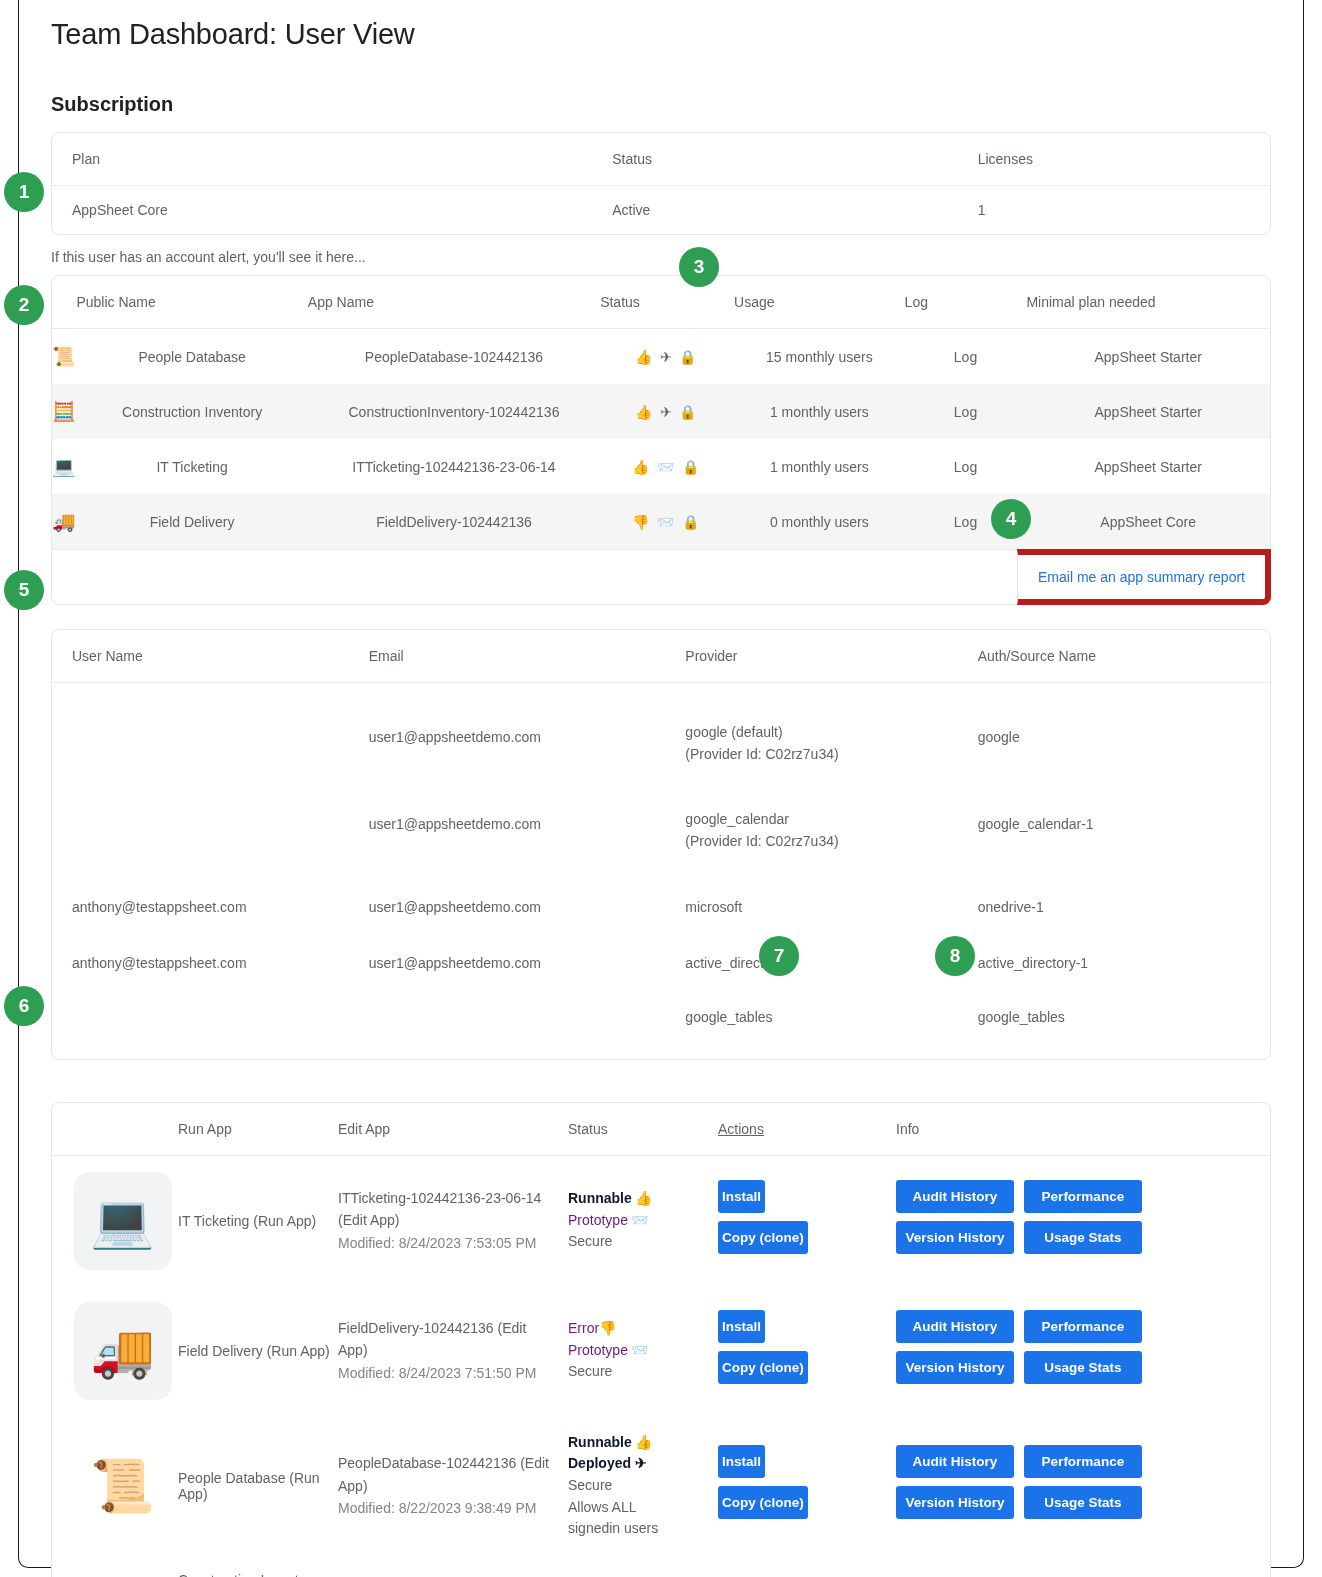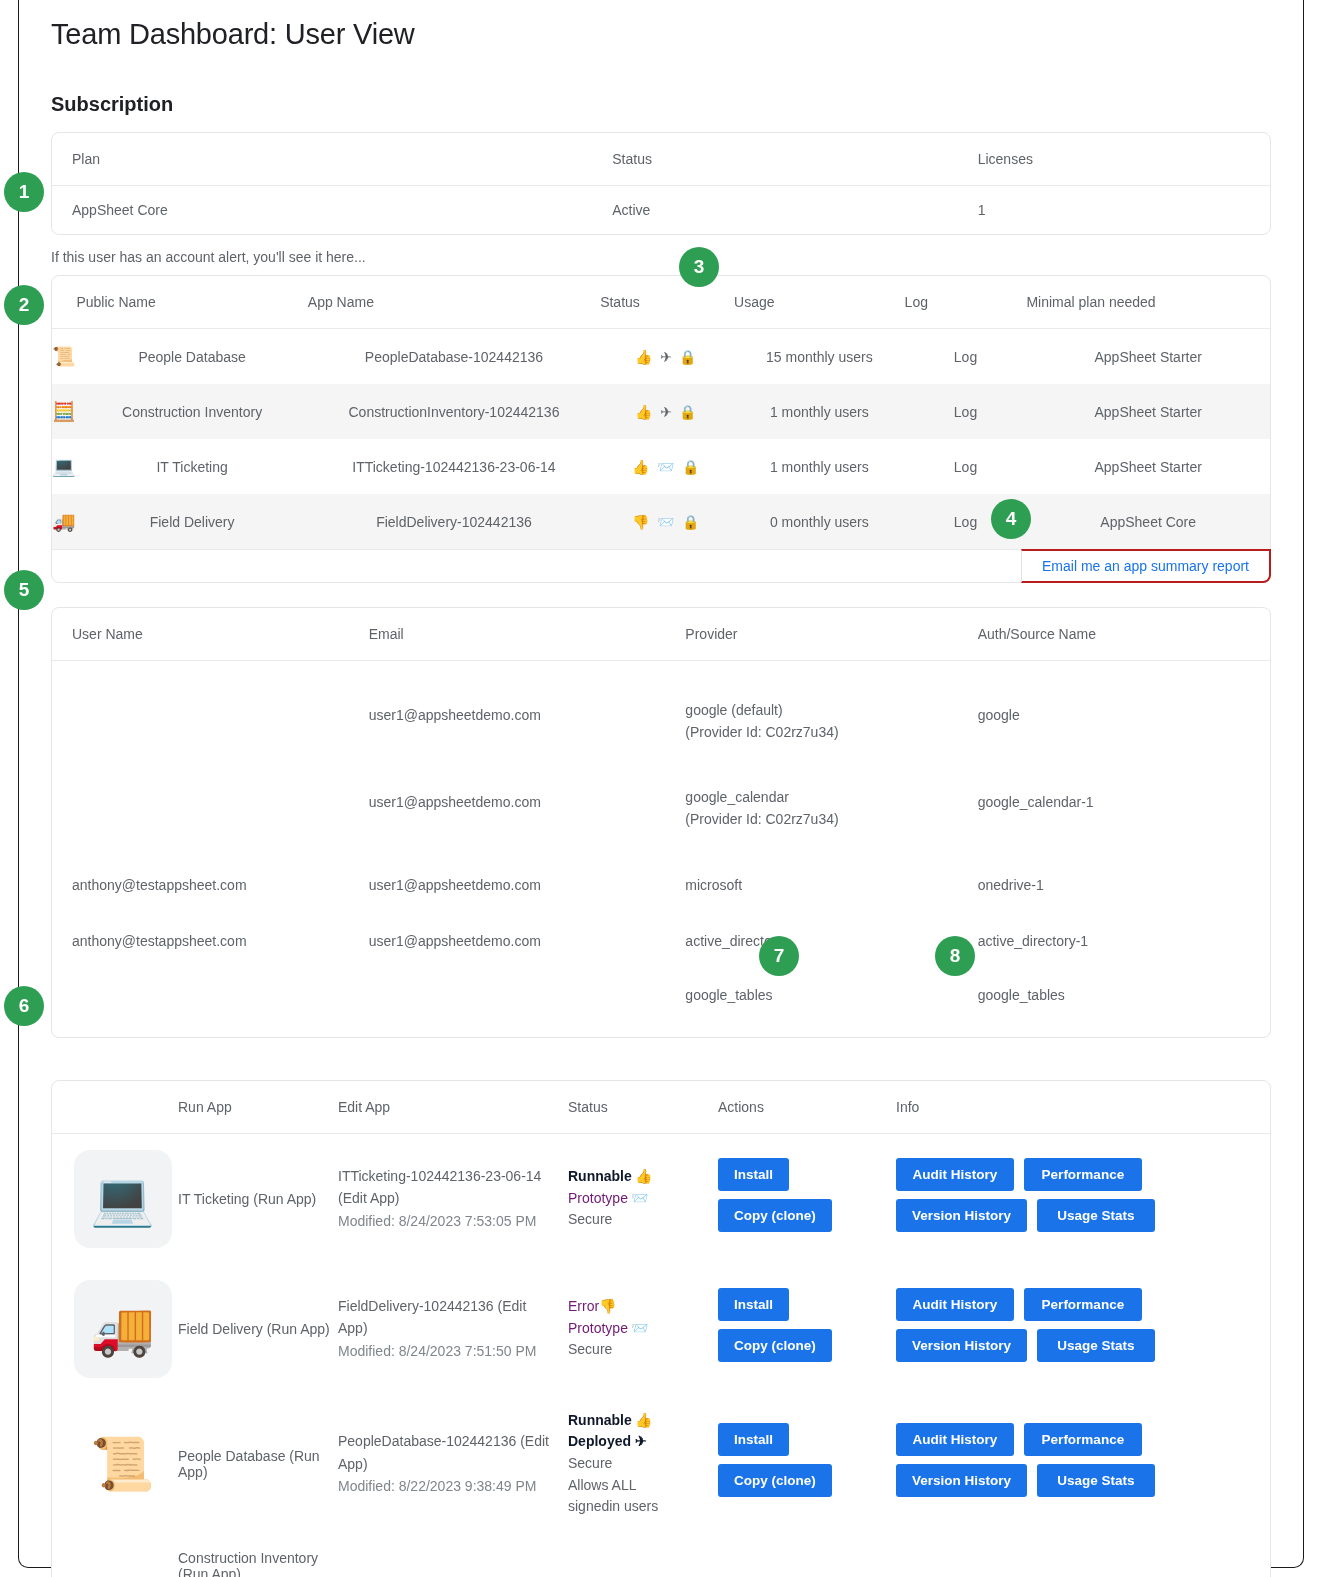--- a/index.html
+++ b/index.html
@@ -58,22 +58,22 @@
   .alert-note{ font-size:14px; color:#5f6368; padding:14px 0 10px 0; }
 
   
   .apps-tbl th{ text-align:center; }
   .apps-tbl td{ text-align:center; }
   .apps-tbl .icon-cell{ width:78px; }
   .statusicons{ font-size:17px; letter-spacing:2px; white-space:nowrap; }
 
   .summary-row{ border-top:1px solid #e8eaed; display:flex; justify-content:flex-end; }
   .summary-btn{
-    border:2px solid #b91c1c; border-left:1px solid #e0e0e0;
-    padding:7px 20px; font-size:14px; color:#1a73e8;
+    border:6px solid #b91c1c; border-left:1px solid #e0e0e0;
+    padding:14px 20px; font-size:14px; color:#1a73e8;
     background:#fff; cursor:pointer; margin:-1px -1px -1px 0;
     border-bottom-right-radius:8px;
   }
 
   
   .user-tbl td{ vertical-align:top; padding:14px 0; }
 
   
   .appsdetail{ width:100%; border-collapse:collapse; }
   .appsdetail th{
@@ -86,21 +86,21 @@
     display:flex; align-items:center; justify-content:center; font-size:52px;
     line-height:1;
   }
   .app-icon.plain{ background:transparent; }
   .modified{ color:#80868b; }
   .st-green{ color:#0f172a; font-weight:700; }
   .st-red{ color:#701a75; }
   .st-grey{ color:#5f6368; }
   .btn{
     display:inline-block; background:#1a73e8; color:#fff;
-    font-size:13.5px; font-weight:700; padding:9px 16px;
+    font-size:13.5px; font-weight:700; padding:9px 4px;
     border:none; border-radius:3px; cursor:pointer; margin:0 6px 8px 0;
     font-family:"Liberation Sans", sans-serif; white-space:nowrap;
   }
   .infocol .btn{ min-width:118px; text-align:center; }
   .status-cell{ width:150px; line-height:1.55; }
   .actions-cell{ width:160px; }
   .nowrap{ white-space:nowrap; }
 </style>
 </head>
 <body>
@@ -263,21 +263,21 @@
     <div class="badge" style="left:916px; top:936px;">8</div>
 
     <div class="card">
       <table class="appsdetail">
         <thead>
           <tr>
             <th style="width:126px; padding-left:22px;"></th>
             <th style="width:160px;">Run App</th>
             <th style="width:230px;">Edit App</th>
             <th style="width:140px;">Status</th>
-            <th style="width:178px;">Actions</th>
+            <th style="width:178px;text-decoration:underline;">Actions</th>
             <th>Info</th>
           </tr>
         </thead>
         <tbody>
 
           <tr>
             <td style="padding-left:22px;">
               <div class="app-icon">💻</div>
             </td>
             <td>IT Ticketing (Run App)</td>

